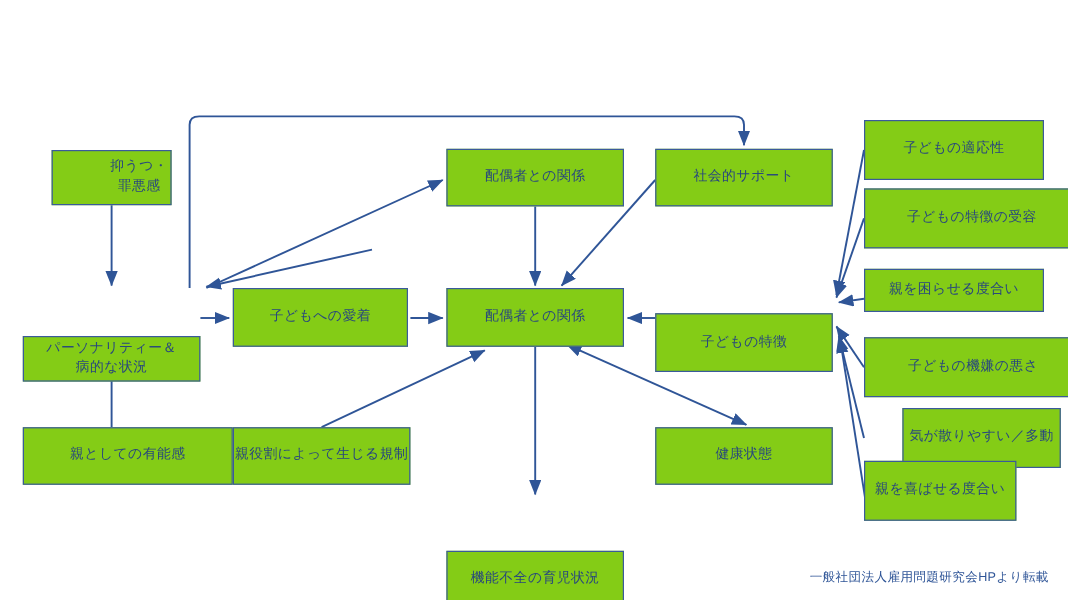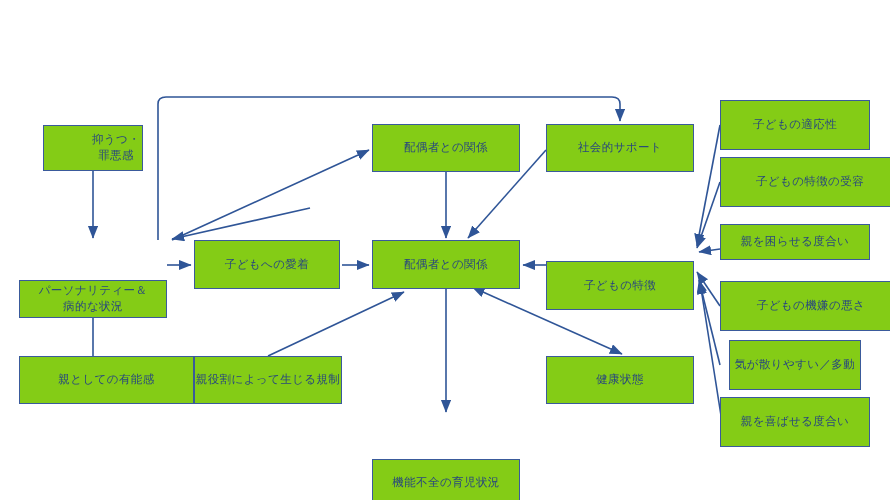--- a/index.html
+++ b/index.html
@@ -158,22 +158,23 @@
       </div>
       <div class="node" style="left: 720px; top: 157px; width: 180px; height: 50px;">
         <span>子どもの特徴の受容</span>
       </div>
       <div class="node" style="left: 720px; top: 224px; width: 150px; height: 36px;">
         <span>親を困らせる度合い</span>
       </div>
       <div class="node" style="left: 720px; top: 281px; width: 182px; height: 50px;">
         <span>子どもの機嫌の悪さ</span>
       </div>
-      <div class="node" style="left: 729px; top: 340px; width: 132px; height: 50px;">
+      <div class="node" style="left: 752px; top: 340px; width: 132px; height: 50px;">
         <span>気が散りやすい／多動</span>
       </div>
-      <div class="node" style="left: 720px; top: 397px; width: 150px; height: 50px;">
+      <div class="node" style="left: 720px; top: 384px; width: 127px; height: 50px;">
         <span>親を喜ばせる度合い</span>
       </div>
     </div>
 
+  <div id="footer-credit">一般社団法人雇用問題研究会HPより転載</div>
 
 </div>
 
 </body></html>

